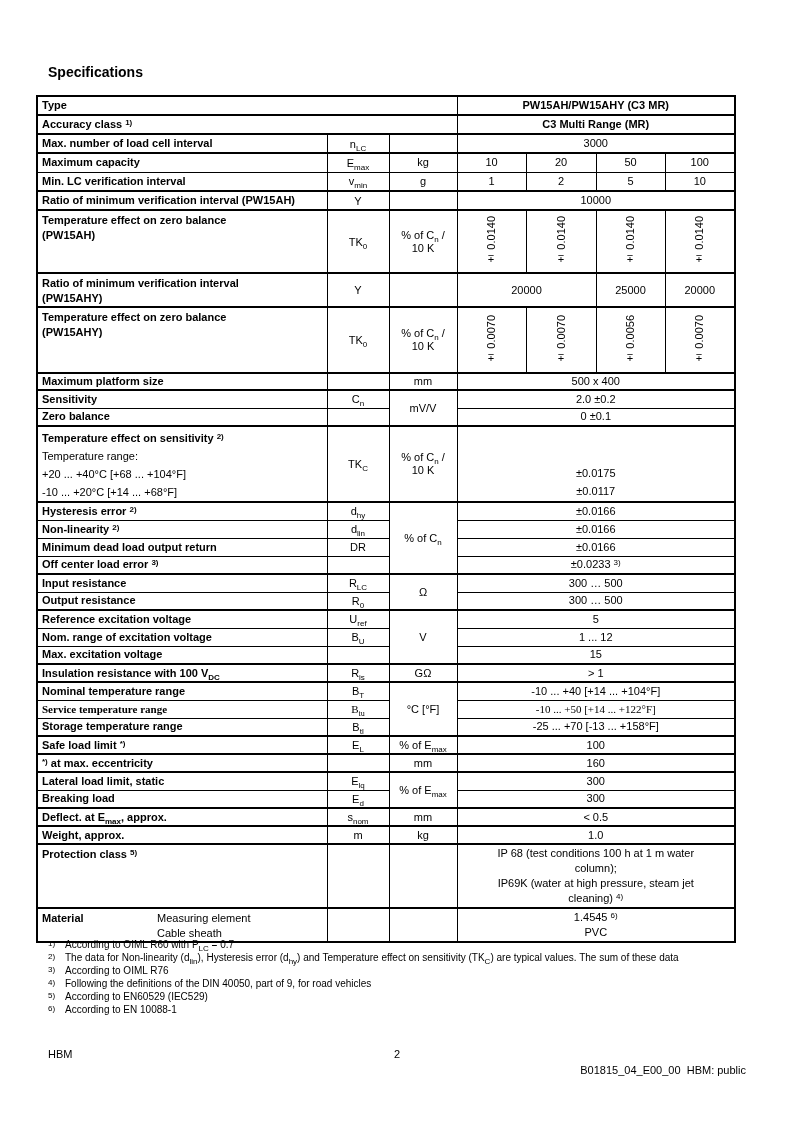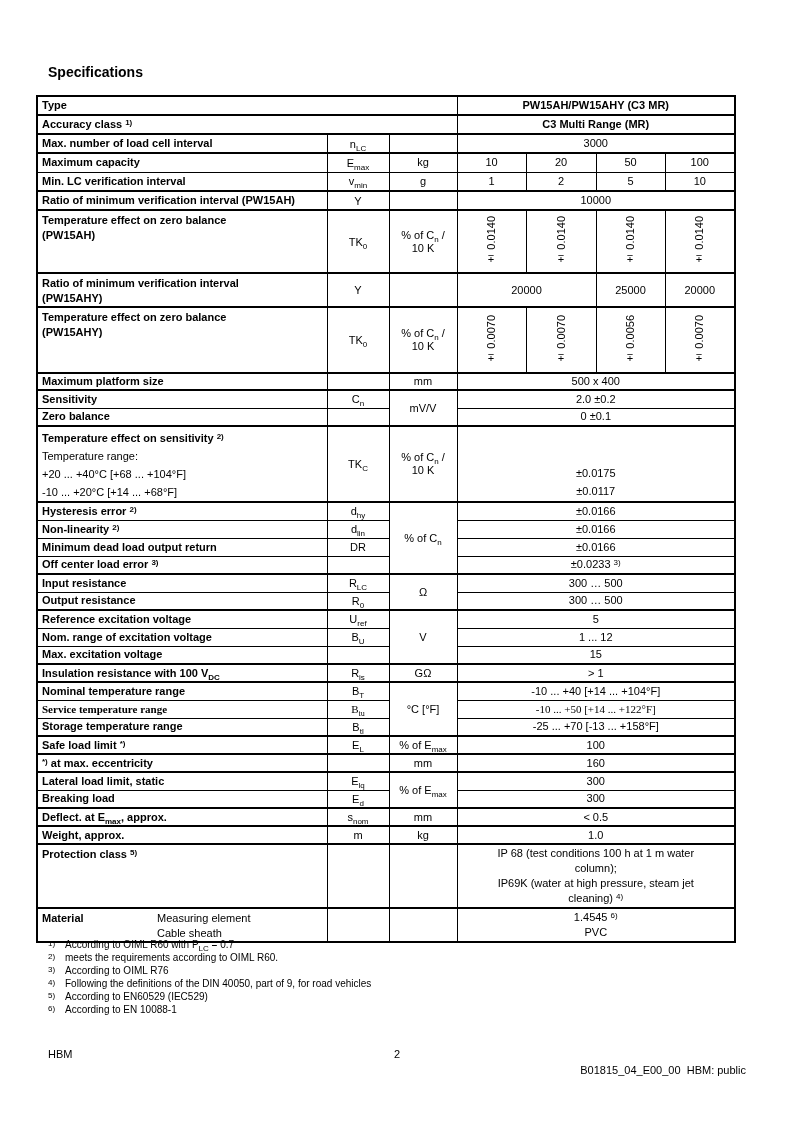--- a/index.html
+++ b/index.html
@@ -482,21 +482,21 @@
 <div class="footnotes" id="footnotes">
     <div class="fn">
       <span class="fn-m">1)</span>
       <span class="fn-t">
         <div>According to OIML R60 with P<sub>LC</sub> = 0.7</div>
       </span>
     </div>
     <div class="fn">
       <span class="fn-m">2)</span>
       <span class="fn-t">
-        <div>meets the requirements according to OIML R60.</div>
+        <div>The data for Non-linearity (d<sub>lin</sub>), Hysteresis error (d<sub>hy</sub>) and Temperature effect on sensitivity (TK<sub>C</sub>) are typical values. The sum of these data</div>
       </span>
     </div>
     <div class="fn">
       <span class="fn-m">3)</span>
       <span class="fn-t">
         <div>According to OIML R76</div>
       </span>
     </div>
     <div class="fn">
       <span class="fn-m">4)</span>

